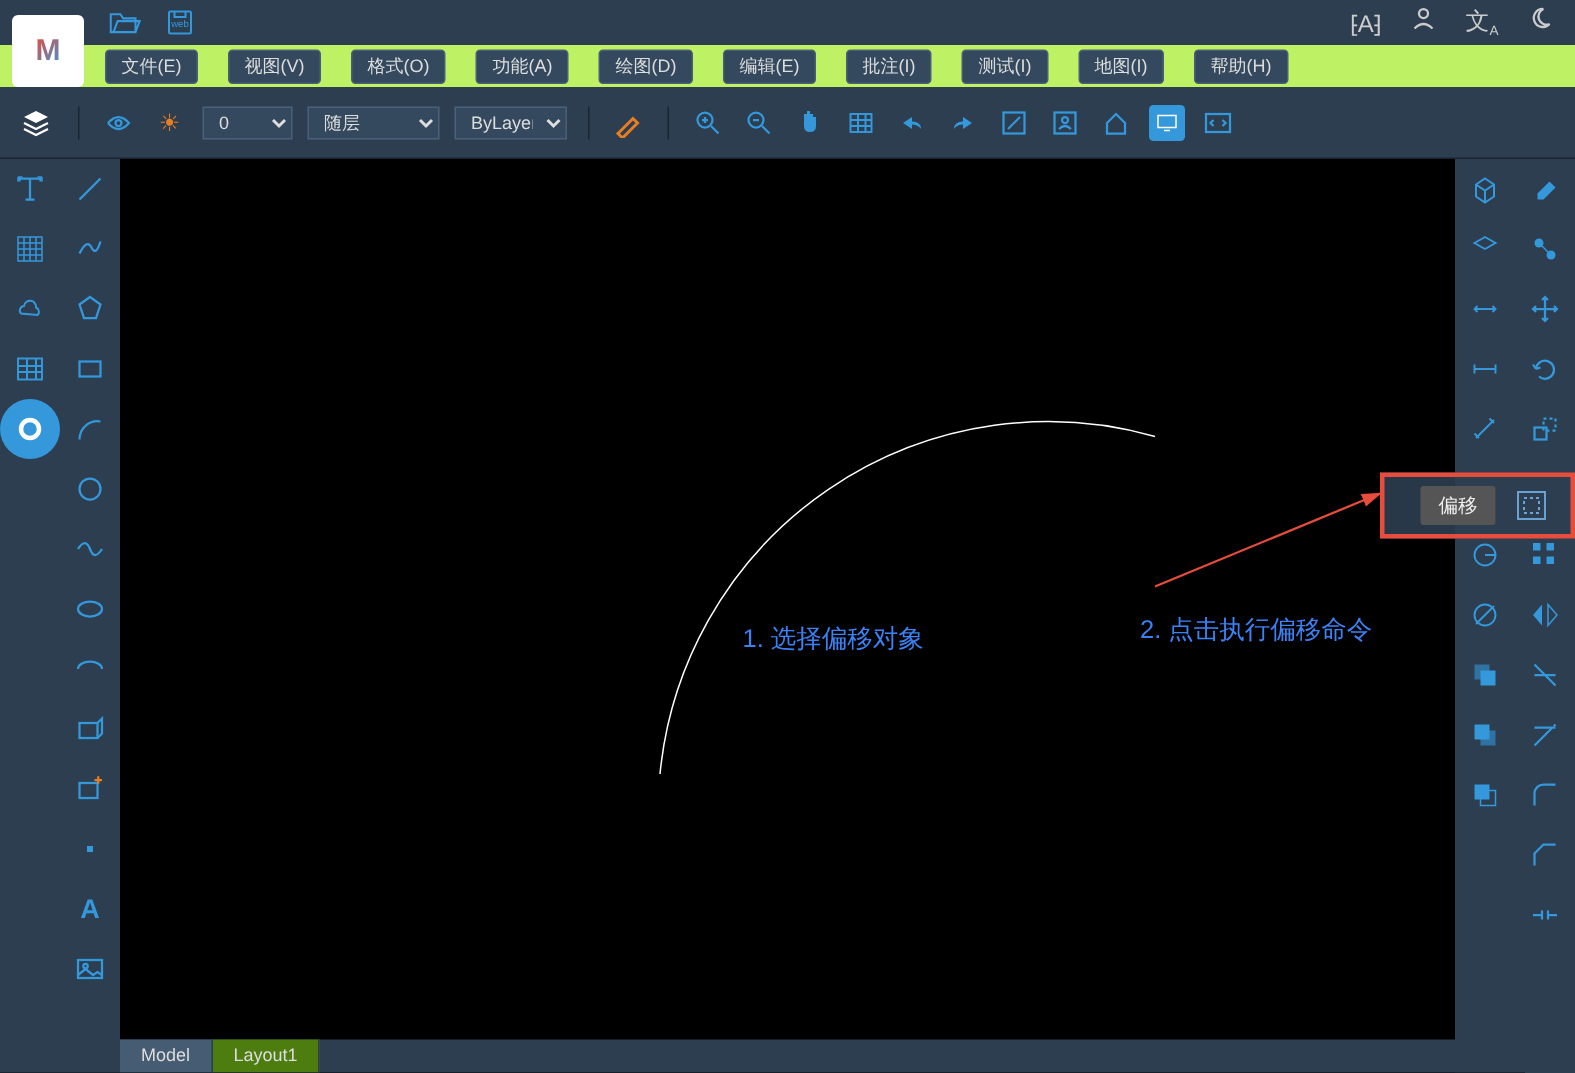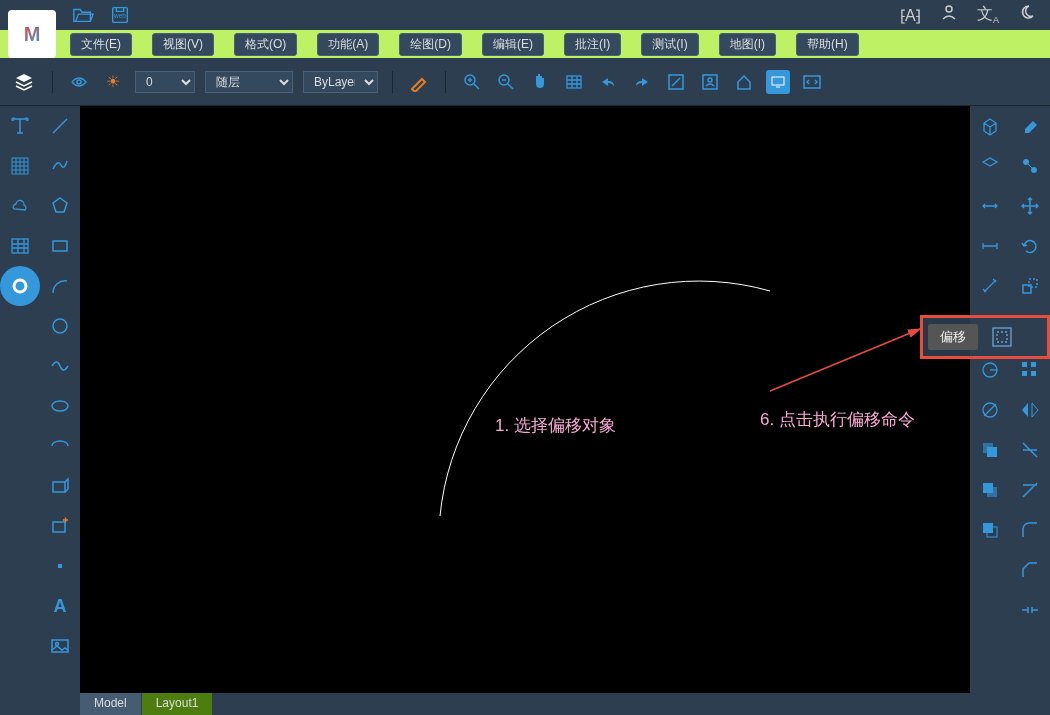--- a/index.html
+++ b/index.html
@@ -31,29 +31,29 @@
 
 .main { position: absolute; top: 106px; left: 0; right: 0; bottom: 0; display: flex; }
 .left-panel { width: 80px; background: #2c3e50; display: flex; flex-direction: column; }
 .left-col { display: flex; }
 .left-cell { width: 40px; height: 40px; display: flex; align-items: center; justify-content: center; cursor: pointer; color: #3498db; }
 .left-cell.active { background: #3498db; border-radius: 50%; }
 .left-cell.active svg { stroke: #fff; }
 
 .canvas-area { flex: 1; background: #000; position: relative; }
 .arc { position: absolute; }
-.annotation { position: absolute; color: #f9a8d4; font-size: 17px; white-space: nowrap; }
+.annotation { position: absolute; color: #3b82f6; font-size: 17px; white-space: nowrap; }
 .arrow-line { position: absolute; }
 
 .right-panel { width: 80px; background: #2c3e50; display: flex; flex-direction: column; }
 .right-col { display: flex; }
 .right-cell { width: 40px; height: 40px; display: flex; align-items: center; justify-content: center; cursor: pointer; color: #3498db; }
 
 
-.offset-highlight { position: absolute; right: 0; top: 315px; width: 130px; height: 44px; border: 3px solid #e74c3c; display: flex; align-items: center; padding-left: 5px; background: rgba(44,62,80,0.9); z-index: 20; }
+.offset-highlight { position: absolute; right: 0; top: 315px; width: 130px; height: 44px; border: 3px solid #e74c3c; display: flex; align-items: center; padding-left: 24px; background: rgba(44,62,80,0.9); z-index: 20; }
 .offset-tooltip { background: #555; color: #eee; font-size: 13px; padding: 4px 12px; border-radius: 2px; margin-right: 10px; }
 .offset-icon { width: 28px; height: 28px; display: flex; align-items: center; justify-content: center; }
 
 
 .bottom-tabs { position: absolute; bottom: 0; left: 80px; right: 80px; height: 22px; background: #2c3e50; display: flex; font-size: 12px; }
 .tab { padding: 3px 14px; color: #ddd; cursor: pointer; background: #4d7c0f; border-right: 1px solid #2c3e50; }
 .tab.active { background: #465c73; }
 
 .sep { width: 1px; height: 22px; background: #1a2530; margin: 0 4px; }
 </style>
@@ -329,21 +329,21 @@
           </svg>
         </div>
       </div>
   </div>
 
   <div class="canvas-area">
     <svg class="arc" width="890" height="590" style="position:absolute;top:0;left:0">
       <path d="M 360 410 A 260 260 0 0 1 690 185" fill="none" stroke="#fff" stroke-width="1"></path>
     </svg>
     <div class="annotation" style="left:415px;top:308px">1. 选择偏移对象</div>
-    <div class="annotation" style="left:680px;top:302px">6. 点击执行偏移命令</div>
+    <div class="annotation" style="left:680px;top:302px">2. 点击执行偏移命令</div>
     <svg class="arrow-line" style="left:680px;top:215px" width="170" height="80">
       <defs>
           <marker id="ah" markerWidth="10" markerHeight="10" refX="8" refY="3" orient="auto">
             <path d="M0 0 L9 3 L0 6 z" fill="#e74c3c"></path>
           </marker>
         </defs>
       <line x1="10" y1="70" x2="160" y2="8" stroke="#e74c3c" stroke-width="1.5" marker-end="url(#ah)"></line>
     </svg>
   </div>
 

